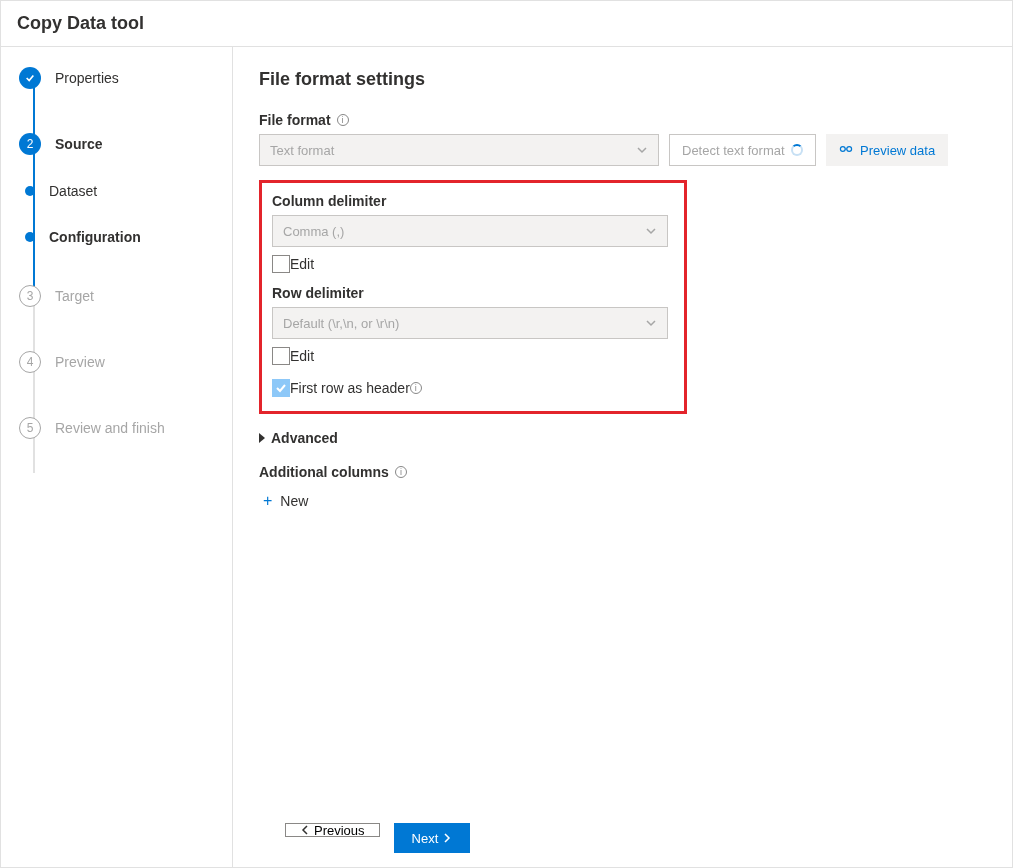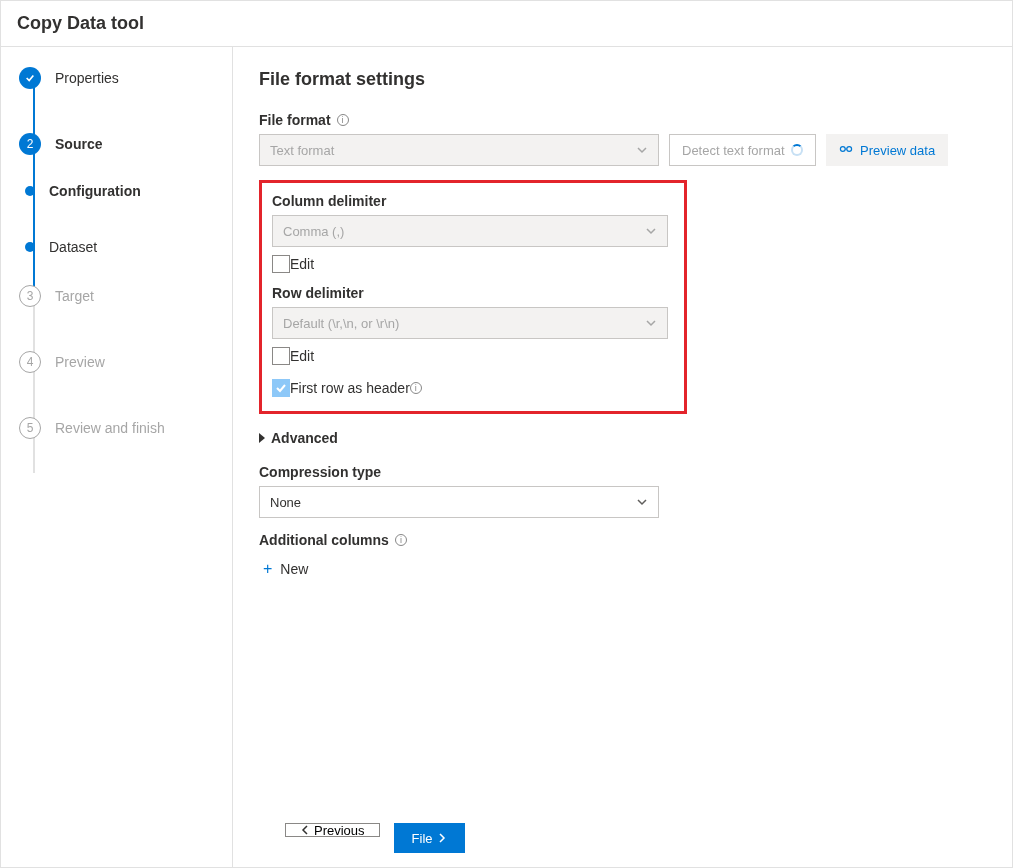--- a/index.html
+++ b/index.html
@@ -270,27 +270,27 @@
           </svg>
       </span>
       <span class="step-label">Properties</span>
     </div>
 
     <div class="step" style="padding-bottom:28px;">
       <span class="badge active">2</span>
       <span class="step-label active">Source</span>
     </div>
 
+    <div class="substep">
+      <span class="dot"></span>
+      <span class="substep-label">Dataset</span>
+    </div>
     <div class="substep" style="padding-bottom:40px;">
       <span class="dot"></span>
       <span class="substep-label active">Configuration</span>
-    </div>
-    <div class="substep">
-      <span class="dot"></span>
-      <span class="substep-label">Dataset</span>
     </div>
 
     <div class="step">
       <span class="badge pending">3</span>
       <span class="step-label pending">Target</span>
     </div>
 
     <div class="step">
       <span class="badge pending">4</span>
       <span class="step-label pending">Preview</span>
@@ -383,33 +383,20 @@
         <span>First row as header</span>
         <span class="info-icon">i</span>
       </div>
     </div>
 
     <div class="advanced-toggle">
       <span class="tri"></span>
       <span>Advanced</span>
     </div>
 
-    <div class="field-group">
-      <div class="field-label">
-        <span>Compression type</span>
-      </div>
-      <div class="select-box">
-        <span>None</span>
-        <span class="chevron">
-          <svg width="12" height="12" viewBox="0 0 12 12">
-              <path d="M2 4 L6 8 L10 4" stroke-width="1.5" fill="none"></path>
-            </svg>
-        </span>
-      </div>
-    </div>
 
     <div class="field-group">
       <div class="field-label">
         <span>Additional columns</span>
         <span class="info-icon">i</span>
       </div>
       <div class="add-col-new">
         <span class="plus-icon">+</span>
         <span class="add-col-label">New</span>
       </div>
@@ -418,21 +405,21 @@
     <div class="footer">
       <button class="btn-prev">
         <span>
           <svg width="10" height="10" viewBox="0 0 10 10">
               <path d="M7 1 L3 5 L7 9" stroke="#323130" stroke-width="1.5" fill="none"></path>
             </svg>
         </span>
         <span>Previous</span>
       </button>
       <button class="btn-next">
-        <span>File</span>
+        <span>Next</span>
         <span>
           <svg width="10" height="10" viewBox="0 0 10 10">
               <path d="M3 1 L7 5 L3 9" stroke="#fff" stroke-width="1.5" fill="none"></path>
             </svg>
         </span>
       </button>
     </div>
 
   </div>
 </div>

